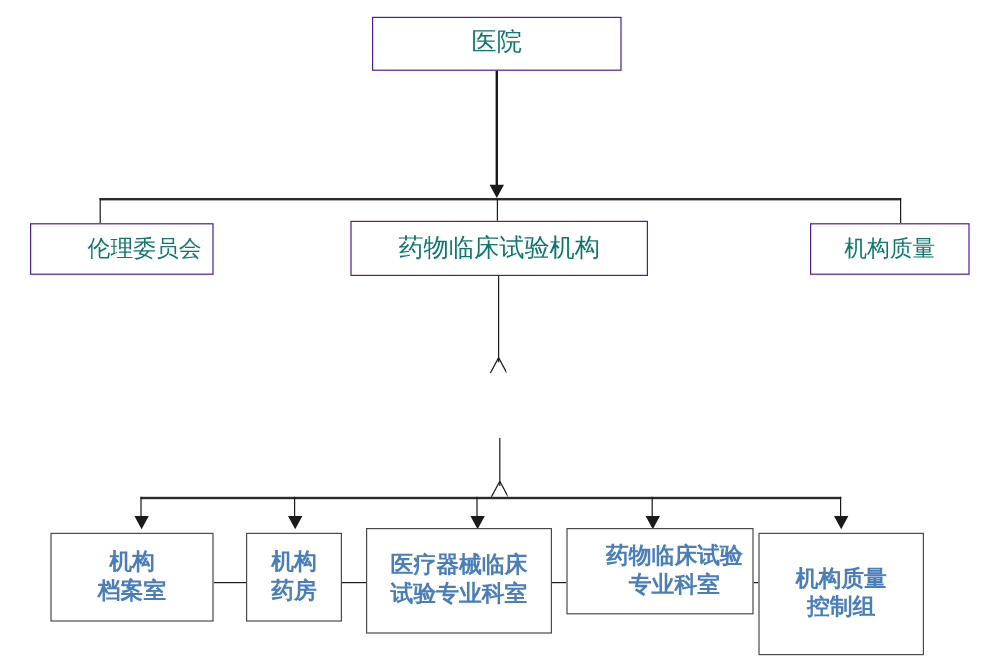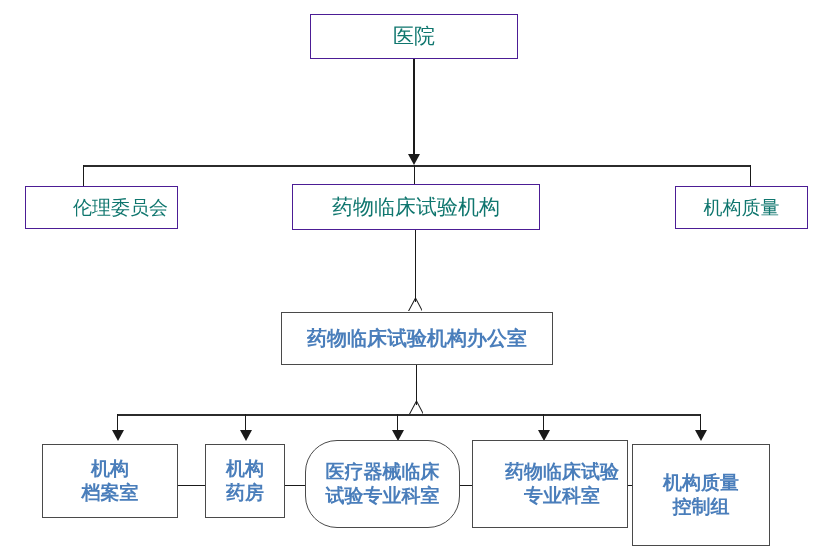--- a/index.html
+++ b/index.html
@@ -106,23 +106,20 @@
     <span class="label">药物临床试验机构</span>
   </div>
 
   <div class="node node-black" style="left:675px; top:186px; width:133px; height:43px; font-size:19px;">
     <span class="label">机构质量</span>
   </div>
 
   <div class="edge edge-v" style="left:415px; top:230px; height:72px;"></div>
   <div class="arrowhead-open" style="left:408px; top:298px;"></div>
 
-  <div class="node node-blue" style="left:281px; top:312px; width:272px; height:53px; font-size:20px;">
-    <span class="label">药物临床试验机构办公室</span>
-  </div>
 
   <div class="edge edge-v" style="left:416px; top:365px; height:40px;"></div>
   <div class="arrowhead-open" style="left:409px; top:401px;"></div>
 
   <div class="edge edge-thick-h" style="left:117px; top:414px; width:584px;"></div>
 
   <div class="edge edge-v" style="left:117px; top:414px; height:18px;"></div>
   <div class="arrowhead-solid" style="left:112px; top:430px;"></div>
 
   <div class="edge edge-v" style="left:245px; top:414px; height:18px;"></div>
@@ -145,26 +142,26 @@
   <div class="node node-blue" style="left:42px; top:444px; width:136px; height:74px; font-size:19px;">
     <span class="label">机构
 档案室</span>
   </div>
 
   <div class="node node-blue" style="left:205px; top:444px; width:80px; height:74px; font-size:19px;">
     <span class="label">机构
 药房</span>
   </div>
 
-  <div class="node node-blue" style="left:305px; top:440px; width:155px; height:88px; font-size:19px;border-radius:32px;">
+  <div class="node node-blue" style="left:305px; top:440px; width:155px; height:88px; font-size:19px;">
     <span class="label">医疗器械临床
 试验专业科室</span>
   </div>
 
-  <div class="node node-blue" style="left:472px; top:440px; width:156px; height:88px; font-size:19px;padding-left:24px;">
+  <div class="node node-blue" style="left:472px; top:440px; width:156px; height:72px; font-size:19px;padding-left:24px;">
     <span class="label">药物临床试验
 专业科室</span>
   </div>
 
   <div class="node node-blue" style="left:632px; top:444px; width:138px; height:102px; font-size:19px;">
     <span class="label">机构质量
 控制组</span>
   </div>
 
 </div>

